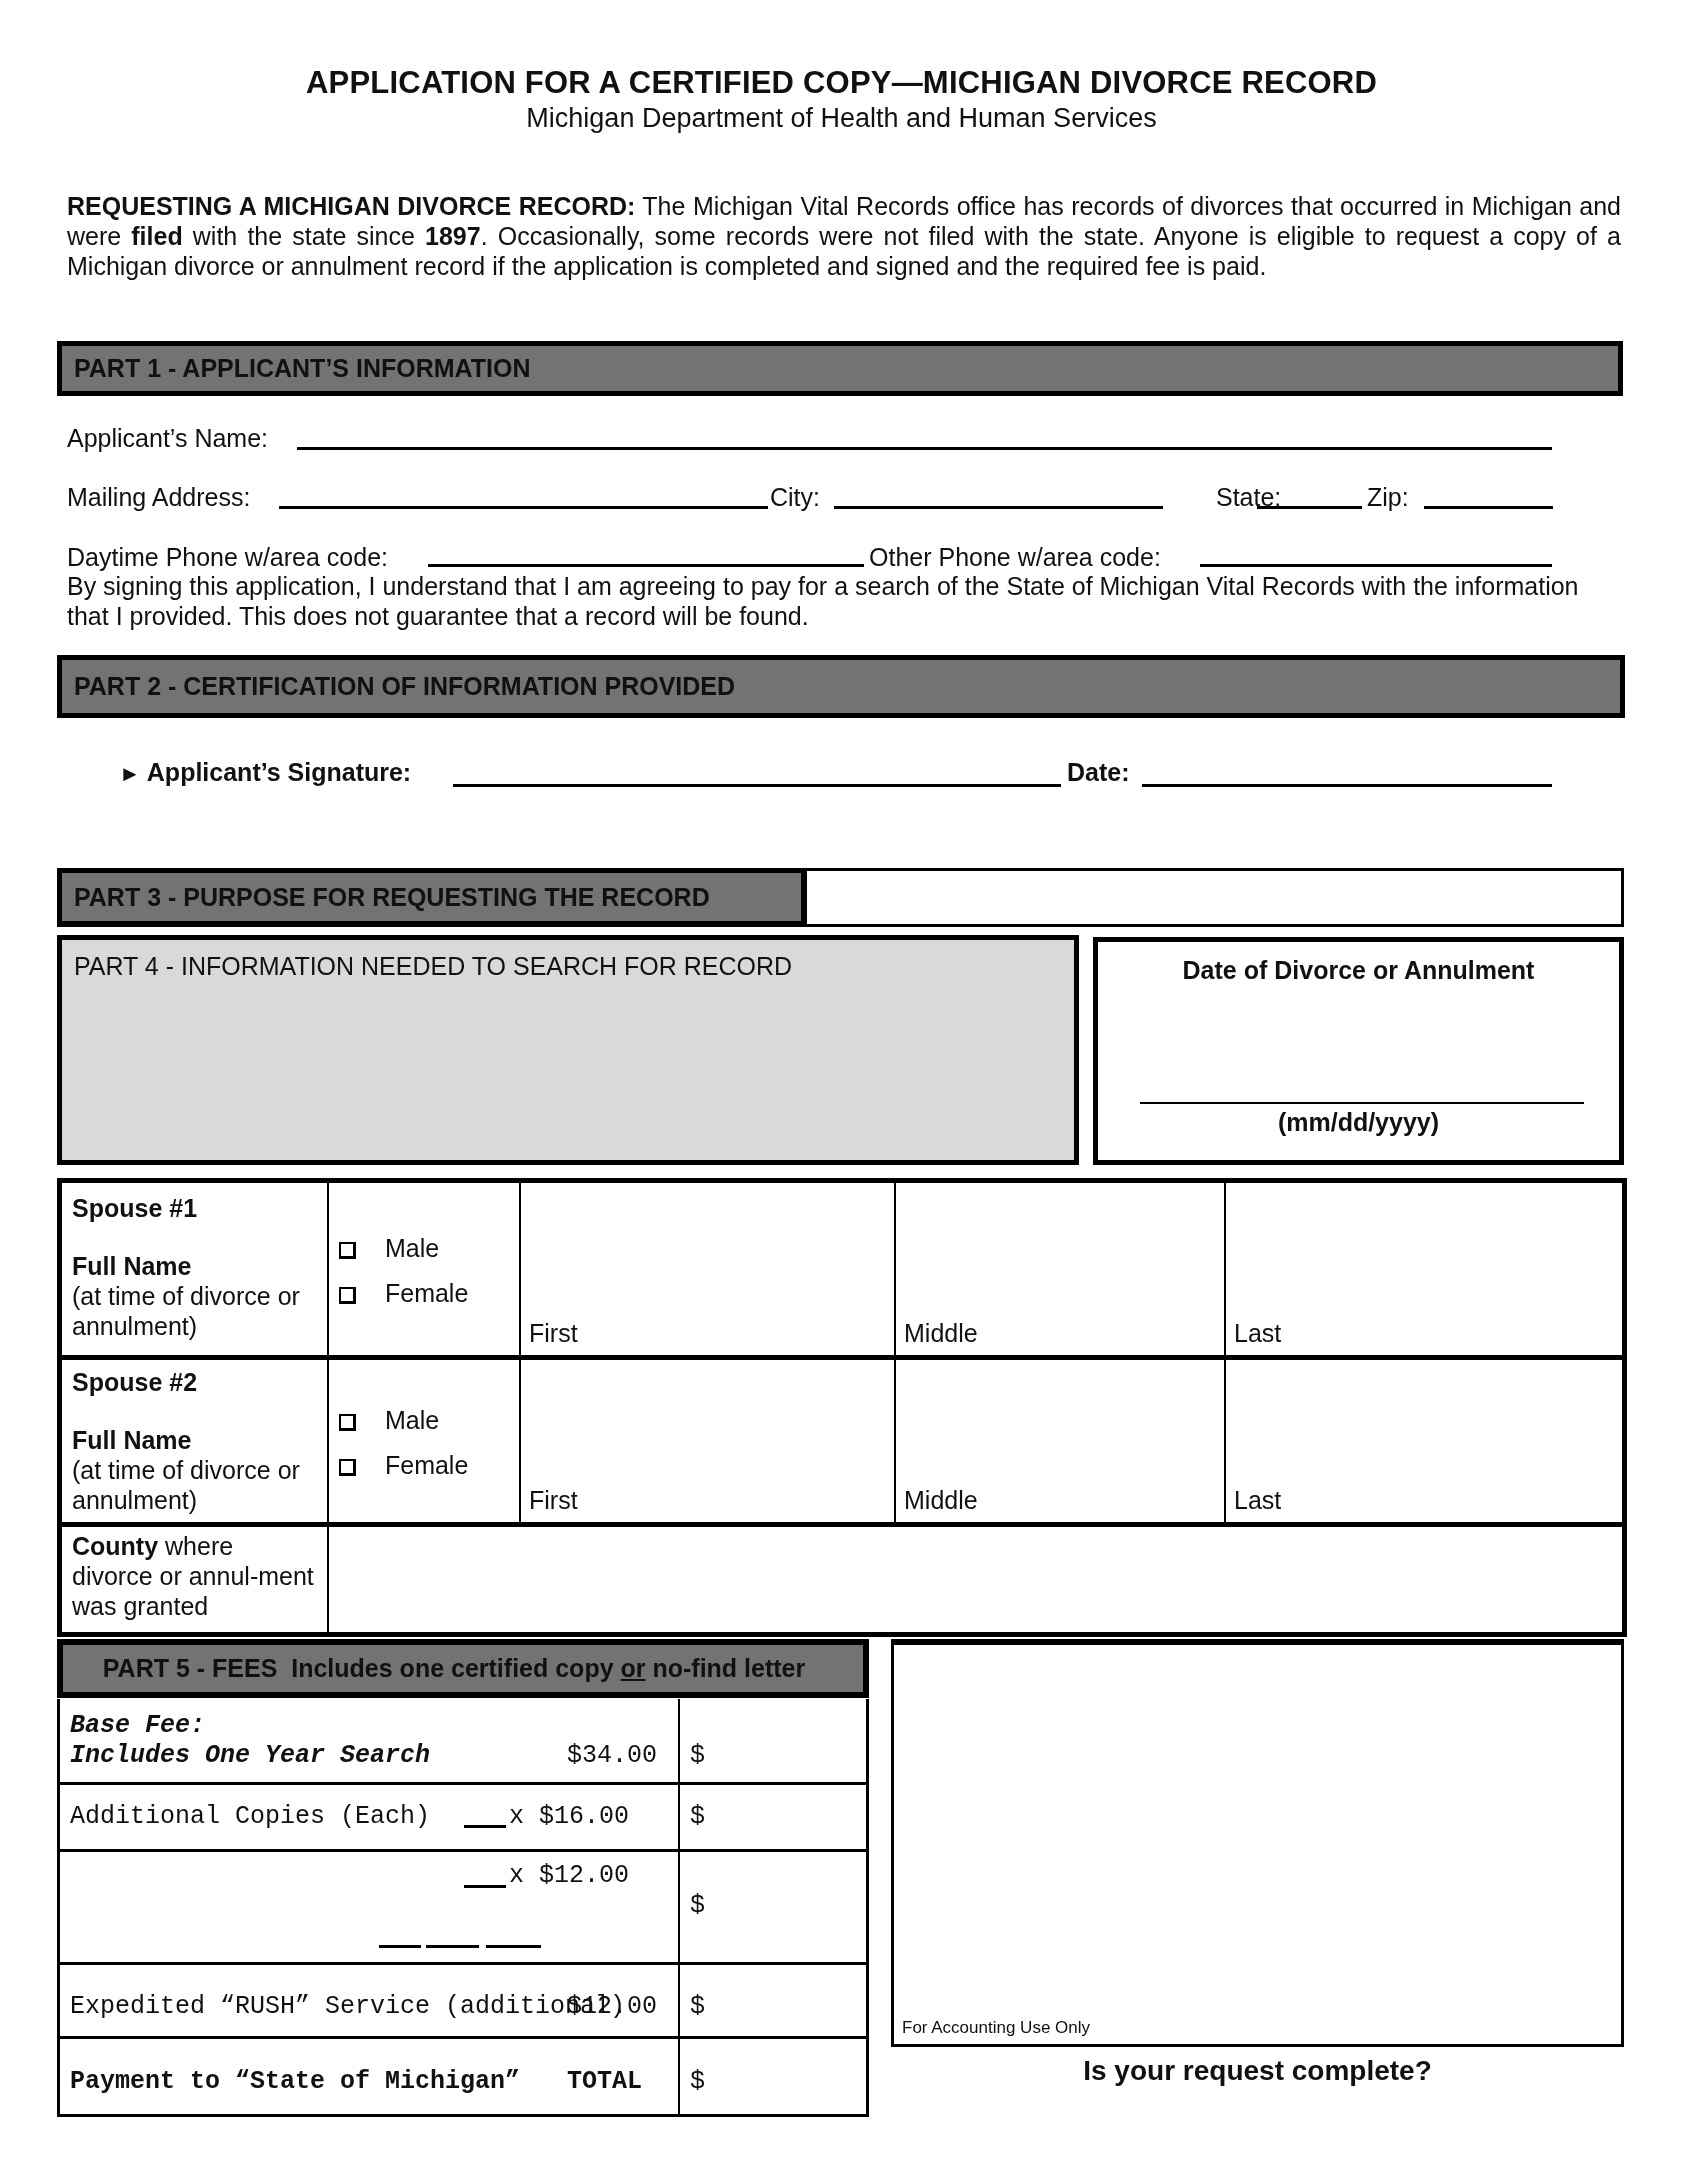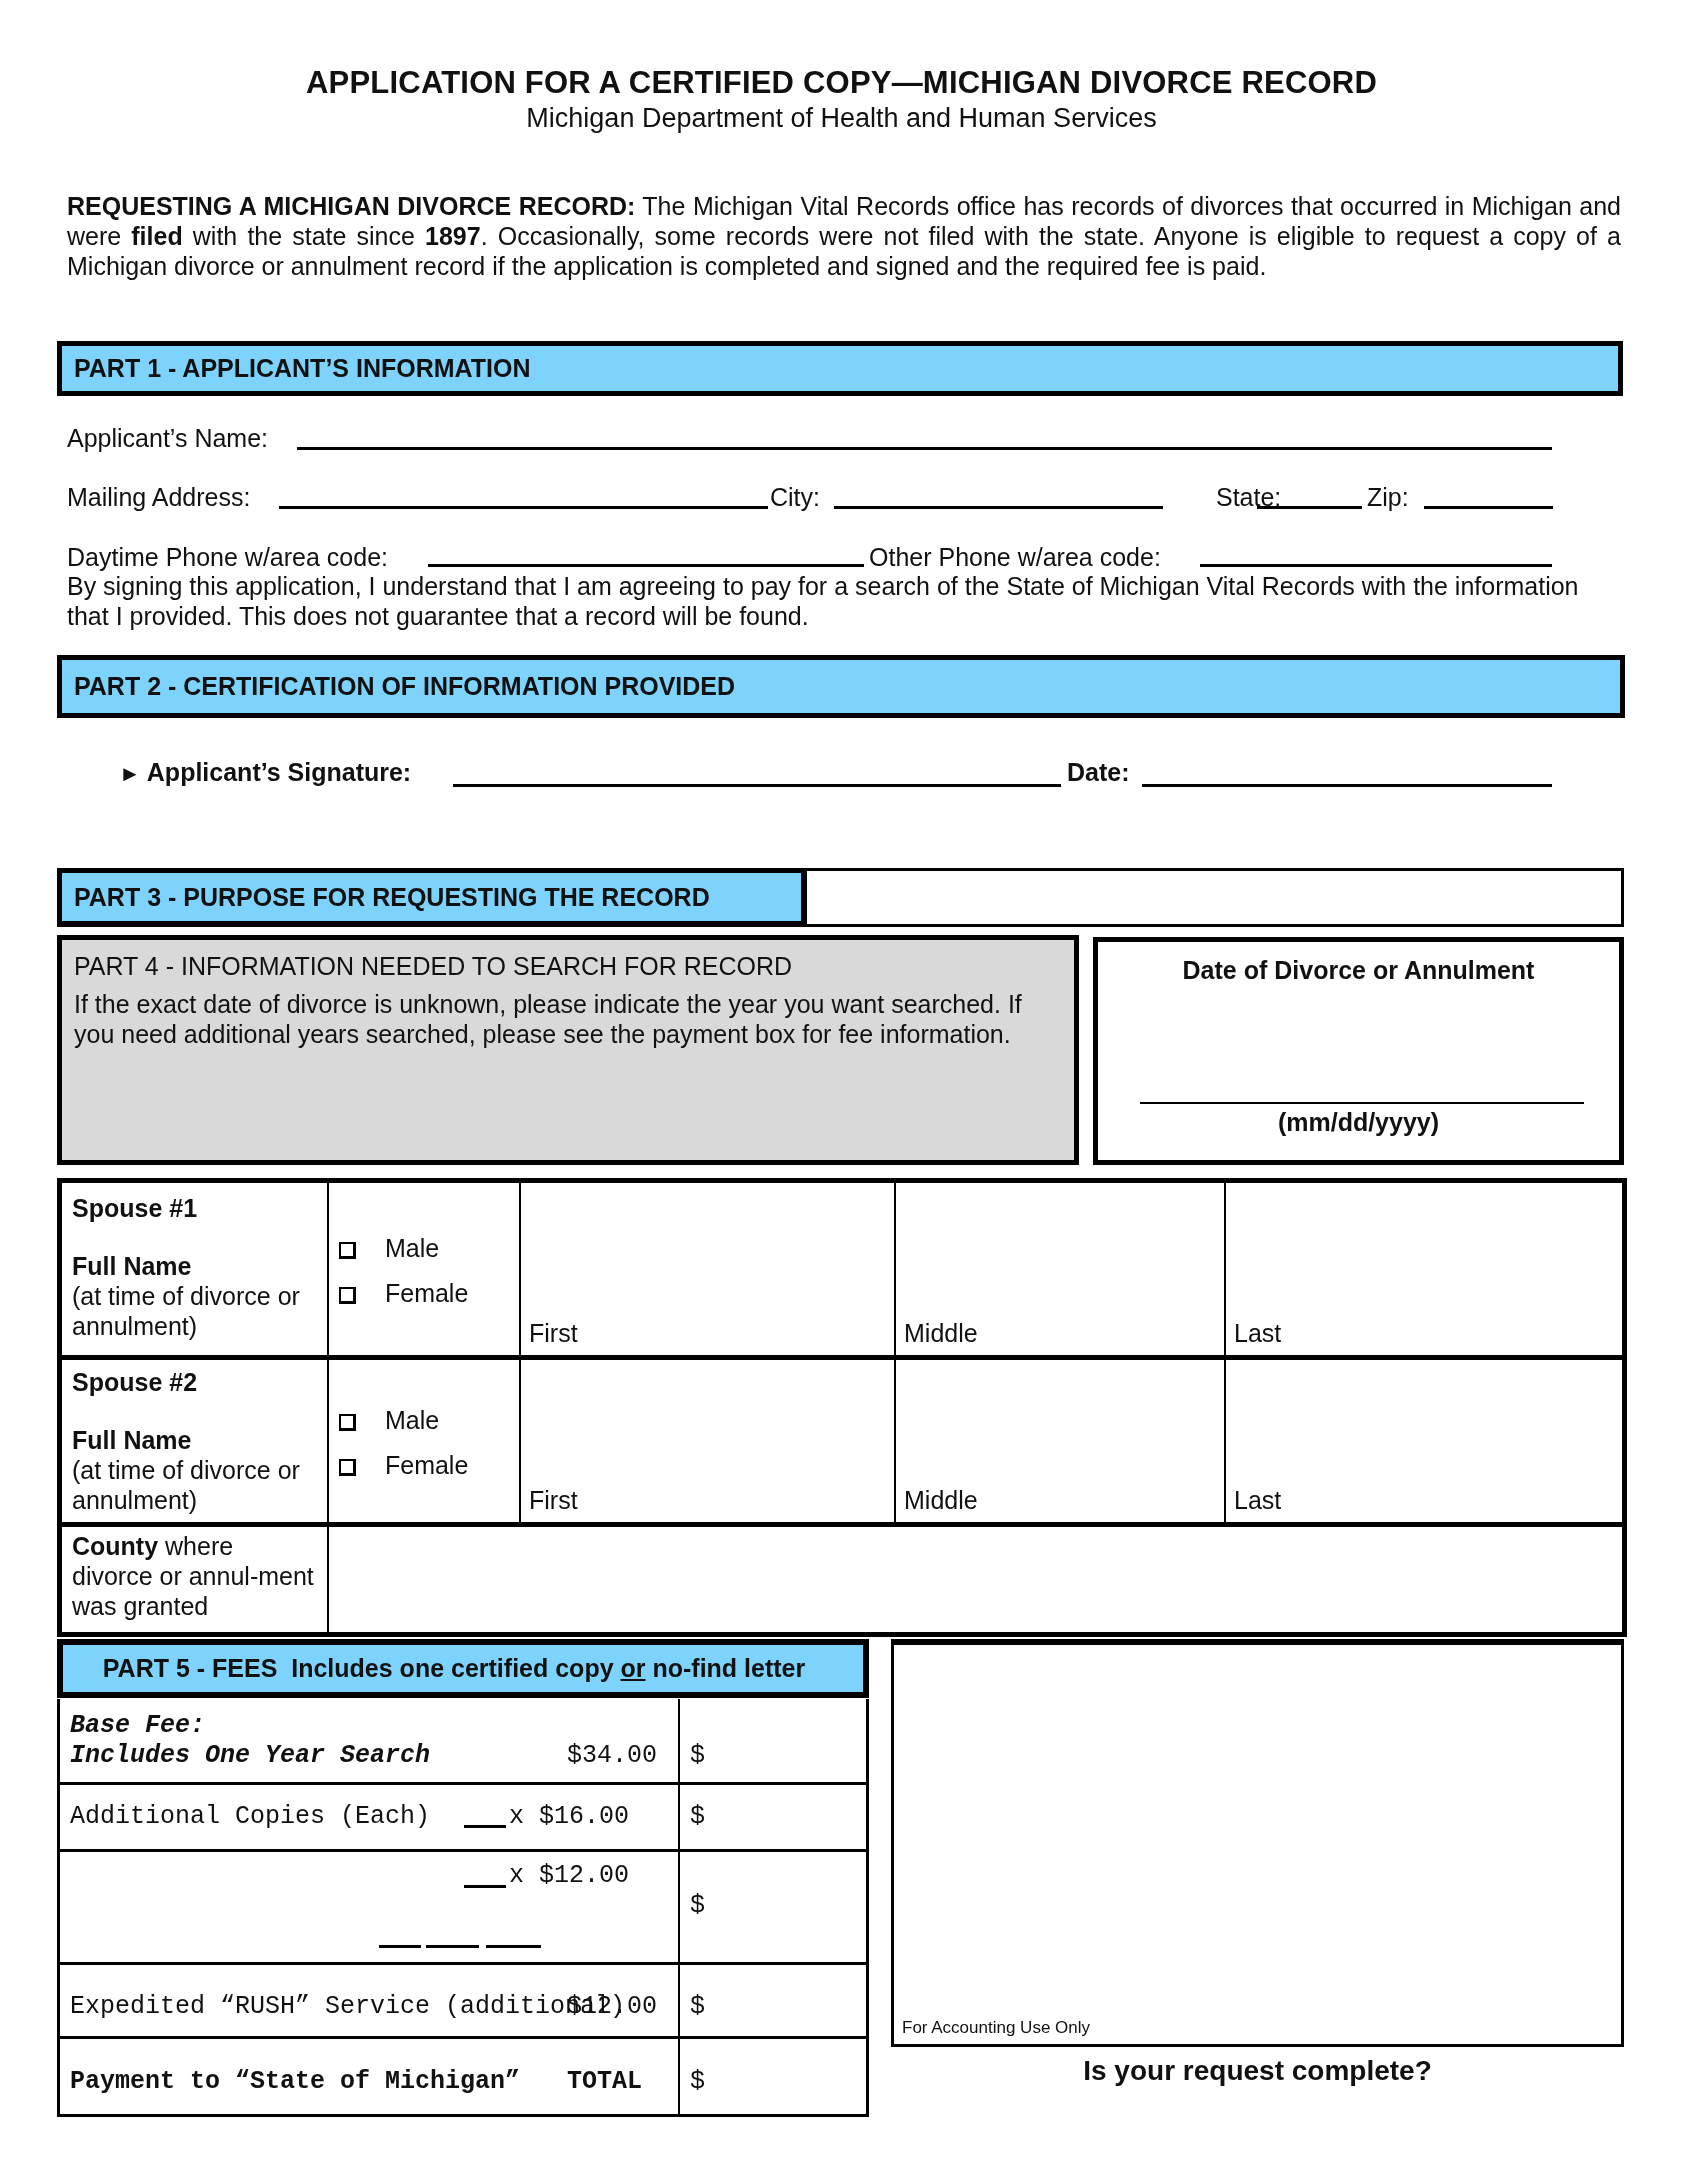--- a/index.html
+++ b/index.html
@@ -4,21 +4,21 @@
 <style>
   * { box-sizing: border-box; margin: 0; padding: 0; }
   html, body { width: 1683px; height: 2178px; background: #ffffff; }
   body { position: relative; font-family: "Liberation Sans", sans-serif; color: #111; overflow: hidden; }
   .abs { position: absolute; }
   .title { left: 0; width: 1683px; top: 65px; text-align: center; font-weight: bold; font-size: 31px; letter-spacing: 0.2px; }
   .subtitle { left: 0; width: 1683px; top: 103px; text-align: center; font-size: 27px; }
   .intro { left: 67px; width: 1554px; top: 191px; font-size: 25px; line-height: 30px; text-align: justify; }
   .intro b { font-weight: bold; }
 
-  .part-header { background: #7dd3fc; font-weight: bold; font-size: 25px; padding-left: 12px; display: flex; align-items: center; }
+  .part-header { background: #737373; font-weight: bold; font-size: 25px; padding-left: 12px; display: flex; align-items: center; }
   .thickbox { border: 5px solid #000; }
 
   .field-label { font-size: 25px; white-space: nowrap; }
   .uline { border-bottom: 3px solid #000; height: 3px; }
   .rowtext { font-size: 25px; }
 
   .spouse-table { border: 5px solid #000; }
   .cell { position: absolute; }
   .vline { position: absolute; width: 2px; background: #000; }
   .hline { position: absolute; height: 5px; background: #000; }
@@ -71,21 +71,20 @@
 <div class="abs field-label" style="left:1067px; top:758px; font-weight:bold;">Date:</div>
 <div class="abs uline" style="left:1142px; top:784px; width:410px;"></div>
 
 <div class="abs" style="left:57px; top:868px; width:1567px; height:59px; border:3px solid #000;"></div>
 <div class="abs thickbox part-header" style="left:57px; top:868px; width:750px; height:59px; border-width:5px 6px 6px 5px;">
   <span>PART 3 - PURPOSE FOR REQUESTING THE RECORD</span>
 </div>
 
 <div class="abs thickbox" style="left:57px; top:935px; width:1022px; height:230px; background:#d9d9d9; padding:12px 12px;">
   <div style="font-weight:normal; font-size:25px; margin-bottom:8px;">PART 4 - INFORMATION NEEDED TO SEARCH FOR RECORD</div>
-  <div style="font-size:25px; line-height:30px; width:980px;">If the exact date of divorce is unknown, please indicate the year you want searched.  If you need additional years searched, please see the payment box for fee information.</div>
 </div>
 <div class="abs thickbox" style="left:1093px; top:937px; width:531px; height:228px;">
   <div style="text-align:center; font-weight:bold; font-size:25px; margin-top:14px;">Date of Divorce or Annulment</div>
   <div class="abs uline" style="left:42px; top:160px; width:444px; height:2px; border-bottom-width:2px;"></div>
   <div class="abs" style="left:0; width:521px; top:166px; text-align:center; font-weight:bold; font-size:25px;">(mm/dd/yyyy)</div>
 </div>
 
 <div class="abs spouse-table" style="left:57px; top:1178px; width:1570px; height:459px;">
 
   <div class="vline" style="left:265px; top:0; height:449px;"></div>

